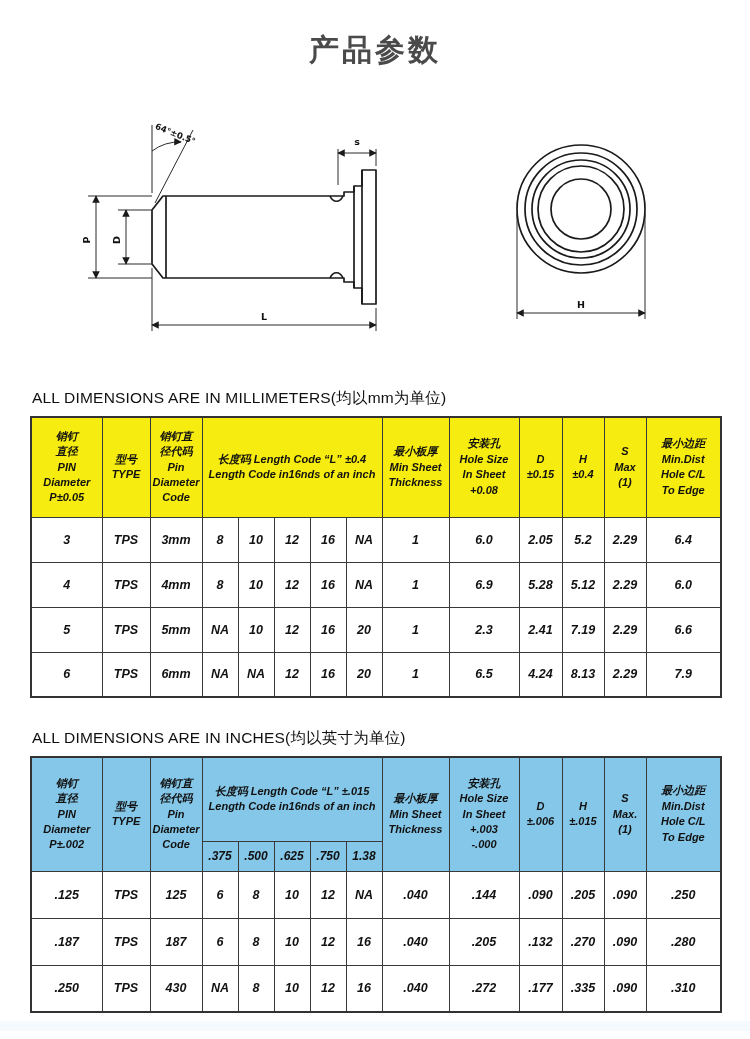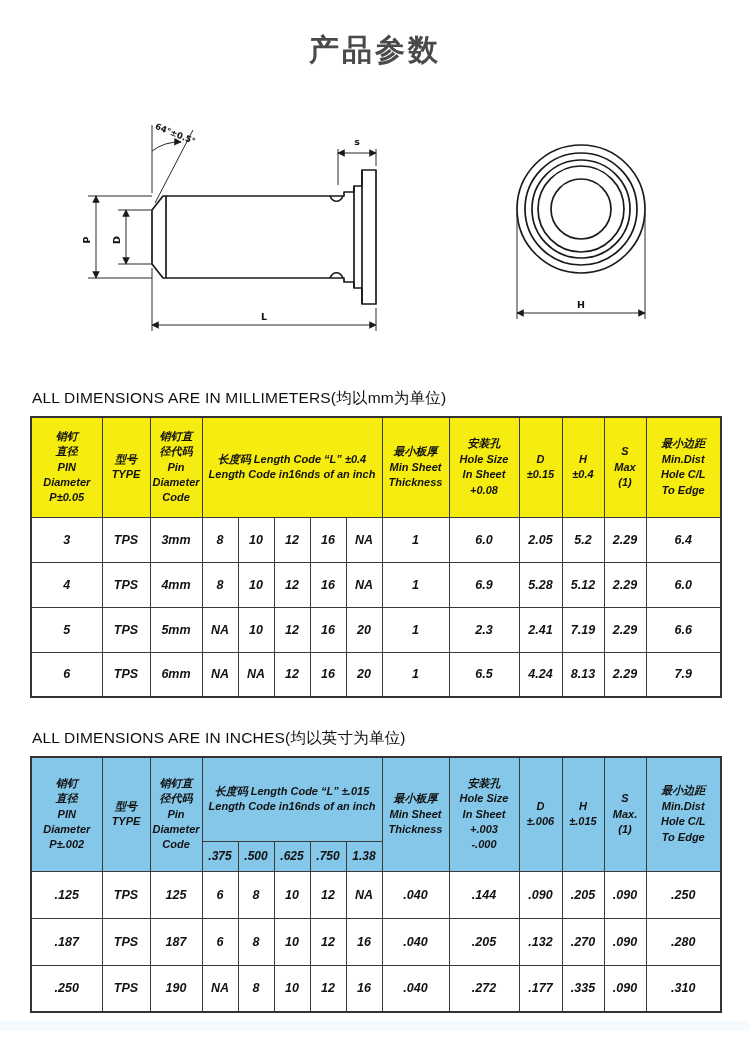--- a/index.html
+++ b/index.html
@@ -269,21 +269,21 @@
         <td>.040</td>
         <td>.205</td>
         <td>.132</td>
         <td>.270</td>
         <td>.090</td>
         <td>.280</td>
       </tr>
       <tr>
         <td>.250</td>
         <td>TPS</td>
-        <td>190</td>
+        <td>430</td>
         <td>NA</td>
         <td>8</td>
         <td>10</td>
         <td>12</td>
         <td>16</td>
         <td>.040</td>
         <td>.272</td>
         <td>.177</td>
         <td>.335</td>
         <td>.090</td>

